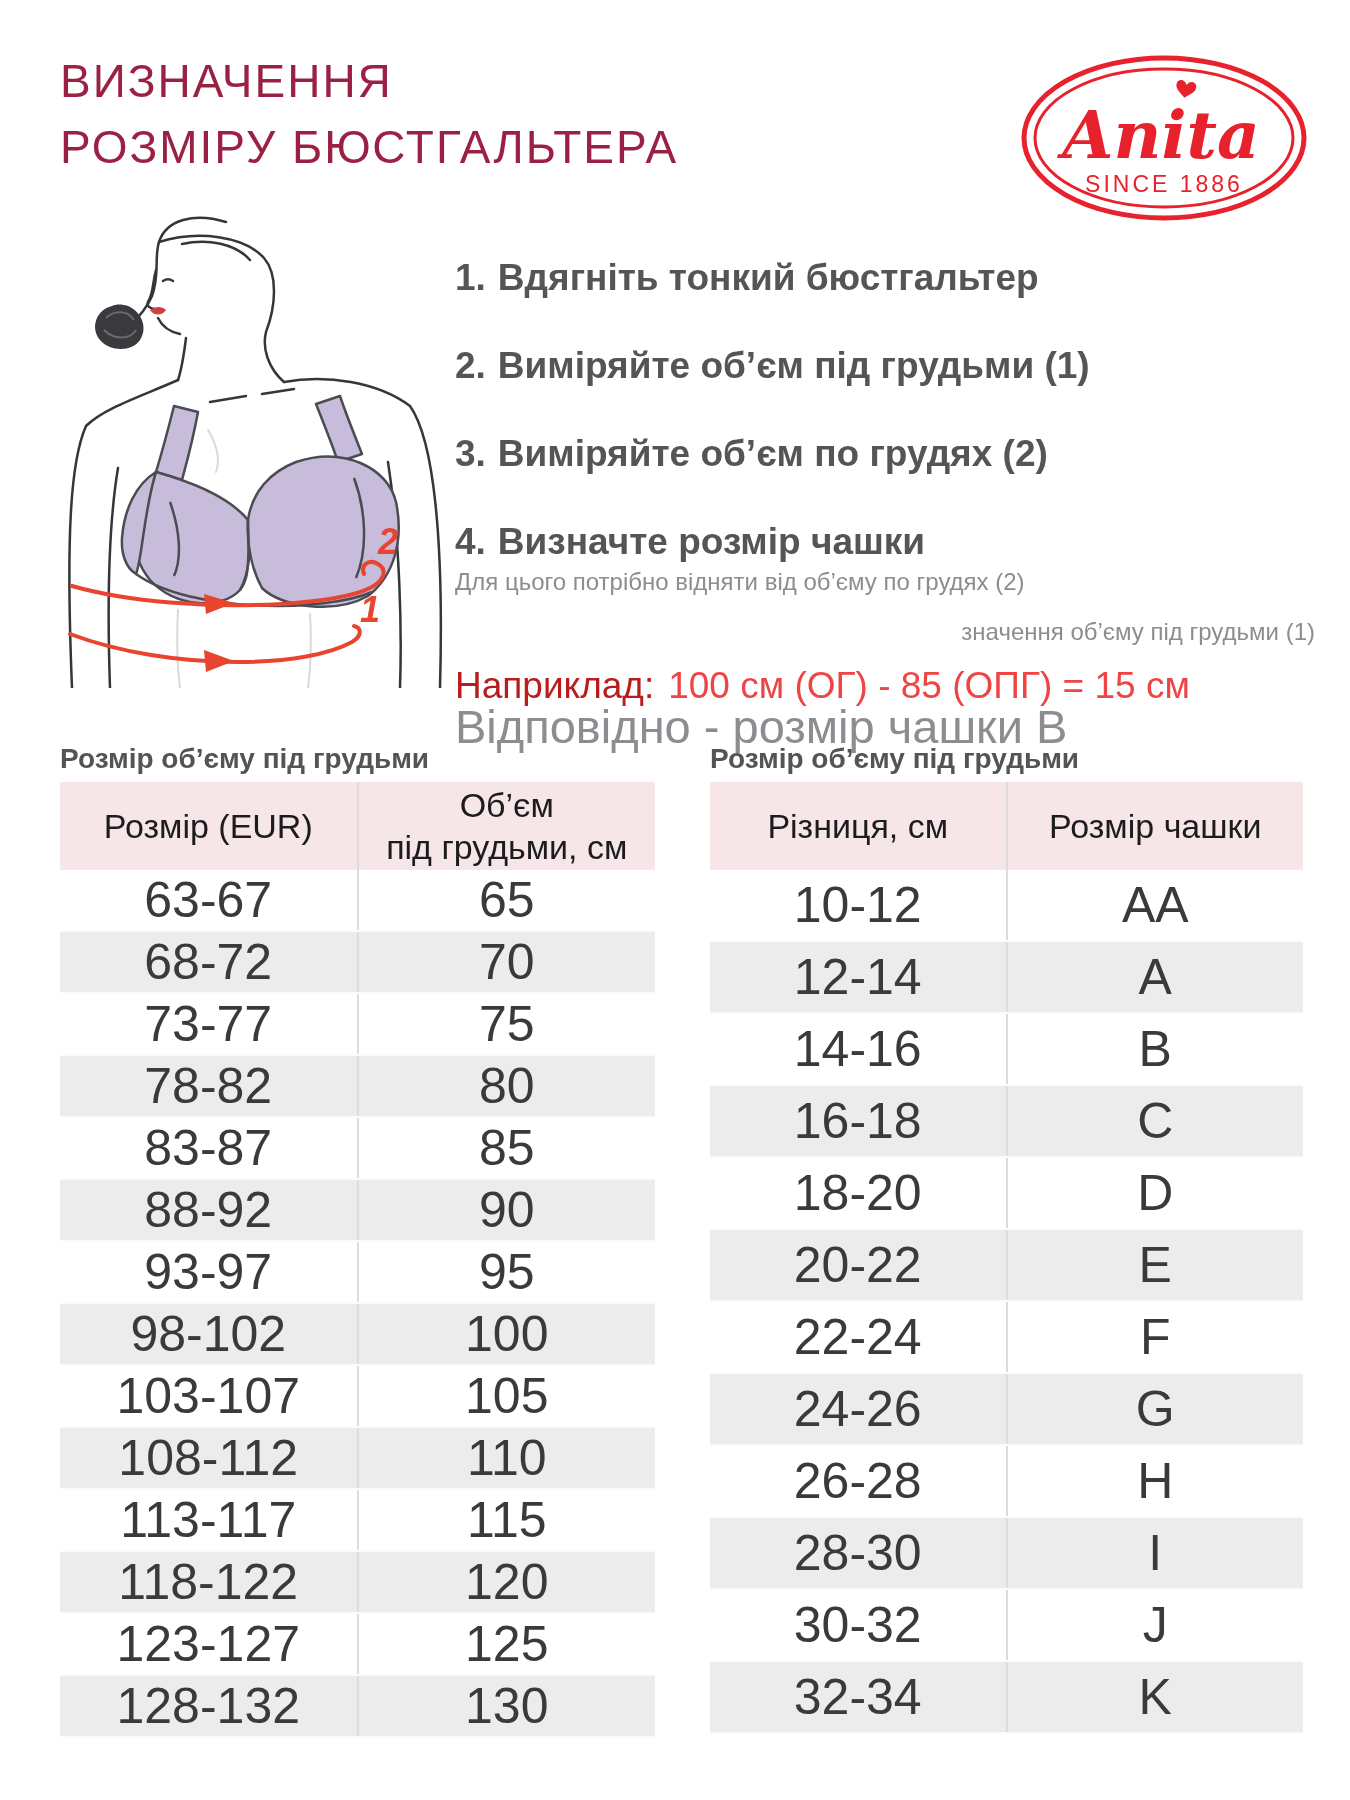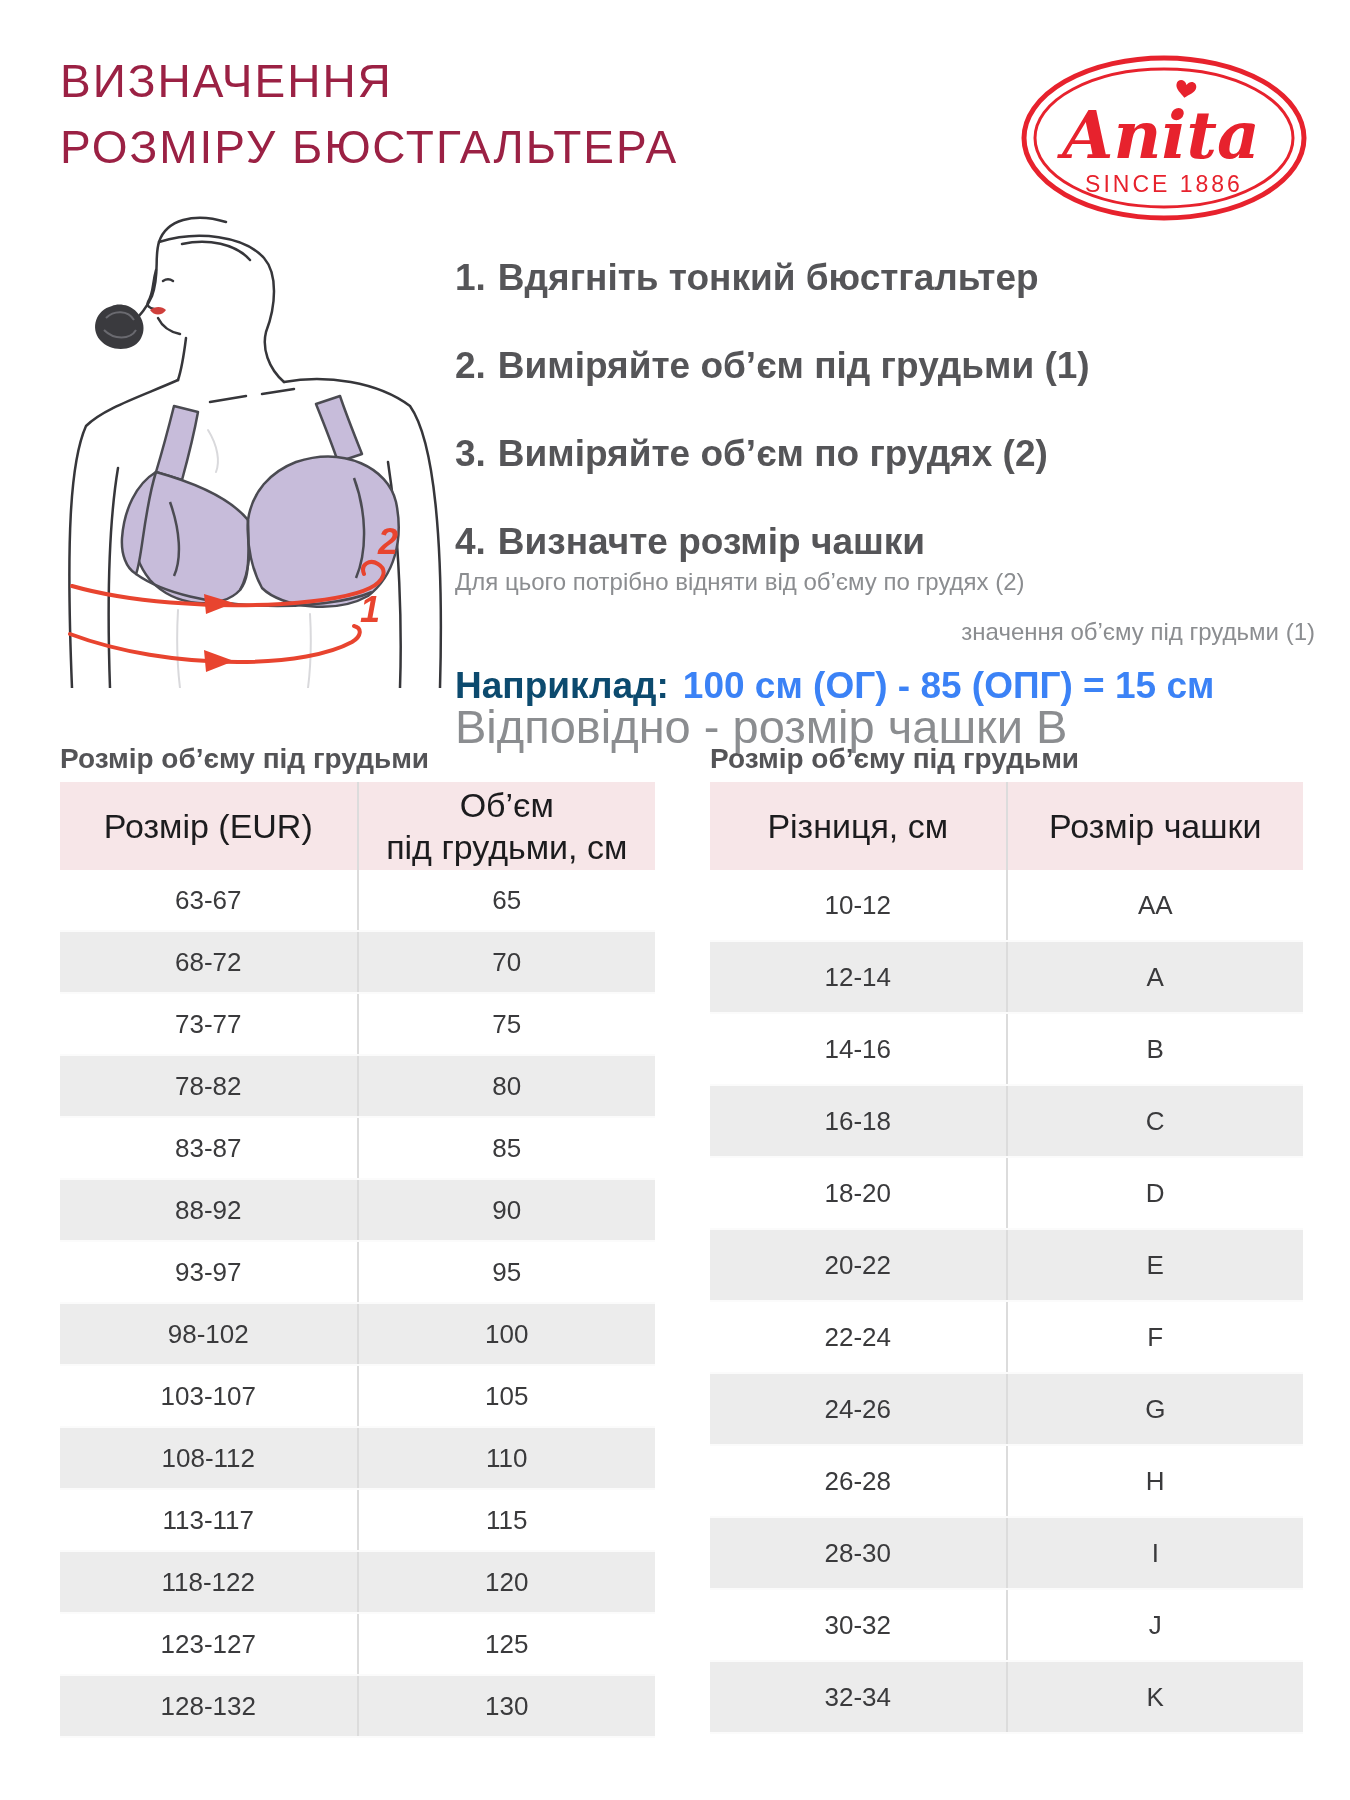--- a/index.html
+++ b/index.html
@@ -18,40 +18,40 @@
 
   
   .steps{position:absolute;left:455px;top:256px;width:850px;}
   .step-row{display:flex;align-items:flex-start;margin-bottom:44px;
             color:#555558;font-weight:bold;font-size:37px;line-height:44px;}
   .step-num{margin-right:12px;}
   .note{position:absolute;left:455px;width:860px;color:#8b8d90;font-size:24px;line-height:44px;}
   .note1{top:560px;}
   .note2{top:610px;text-align:right;}
   .example{position:absolute;left:455px;top:664px;font-size:37px;line-height:44px;}
-  .example .lbl{color:#0c4a6e;font-weight:bold;margin-right:14px;margin-top:28px;}
-  .example .val{color:#3b82f6;font-weight:bold;}
+  .example .lbl{color:#b91c1c;font-weight:normal;margin-right:14px;margin-top:28px;}
+  .example .val{color:#ef4444;}
   .footnote{position:absolute;left:455px;top:706px;color:#8b8d90;font-size:47px;line-height:42px;}
 
   
   .table-wrap{position:absolute;top:740px;}
   .table-left{left:60px;width:595px;}
   .table-right{left:710px;width:593px;}
   .section-title{font-size:28px;font-weight:bold;color:#545457;height:40px;line-height:38px;}
   .thead{display:flex;background:#f7e6e8;height:88px;margin-top:2px;}
   .th{flex:1;display:flex;flex-direction:column;align-items:center;justify-content:center;
       font-size:34px;color:#1c1c1e;text-align:center;line-height:42px;}
   .th:first-child{border-right:2px solid #dcdcdc;}
   .tbody{display:block;}
   .tr{display:flex;border-bottom:2px solid #fbfbfb;}
   .table-left .tr{height:60px;}
   .table-right .tr{height:70px;}
   .tbody .tr:nth-child(even){background:#ececec;}
   .td{flex:1;display:flex;align-items:center;justify-content:center;
-      font-size:26px;color:#3a3a3c;}
+      font-size:50px;color:#3a3a3c;}
   .td:first-child{border-right:2px solid #dcdcdc;}
 </style>
 </head>
 <body>
 
 <div id="page">
 
   <div class="doc-title">
     <div>ВИЗНАЧЕННЯ</div>
     <div>РОЗМІРУ БЮСТГАЛЬТЕРА</div>

